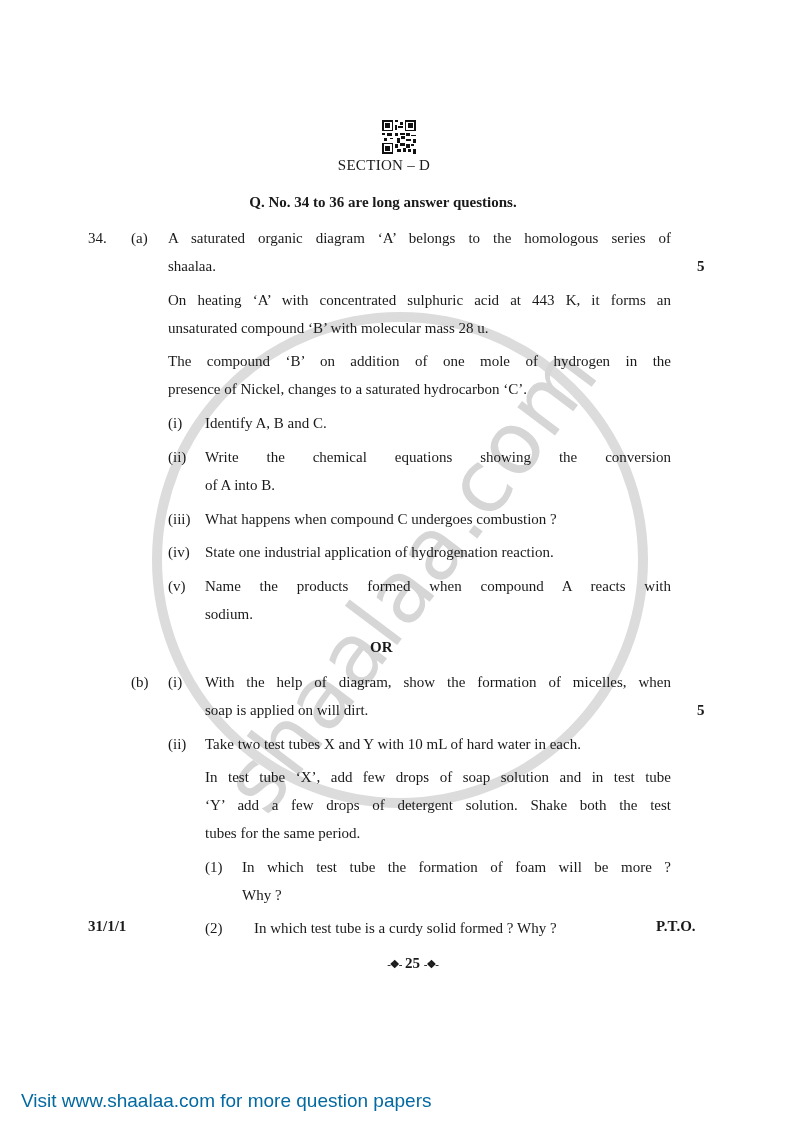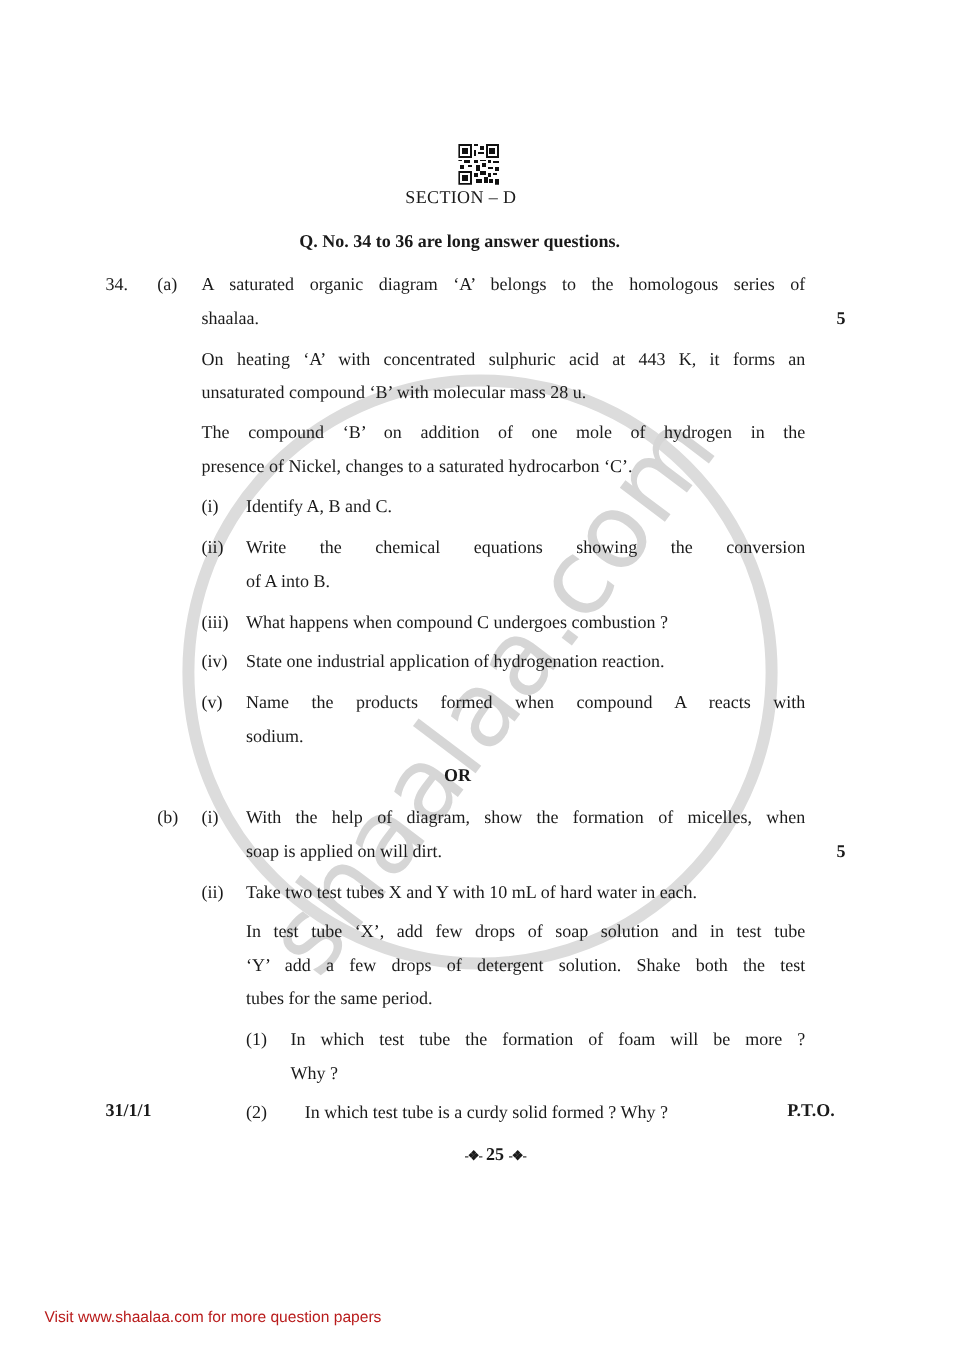--- a/index.html
+++ b/index.html
@@ -113,25 +113,25 @@
       font-family: "Liberation Serif", "DejaVu Serif", serif;
     }
     .orn {
       display: inline-block;
       font-size: 11px;
       vertical-align: middle;
       letter-spacing: -1px;
     }
     .visit {
       position: absolute;
-      left: 37px;
+      left: 21px;
       top: 1090px;
       font-family: "Liberation Sans", "DejaVu Sans", sans-serif;
-      font-size: 13px;
-      color: #b91c1c;
+      font-size: 19px;
+      color: #0369a1;
     }
   </style>
 </head>
 <body>
 
 <div class="page">
 
   <div class="wm-circle"></div>
   <div class="wm-text">shaalaa.com</div>
 

